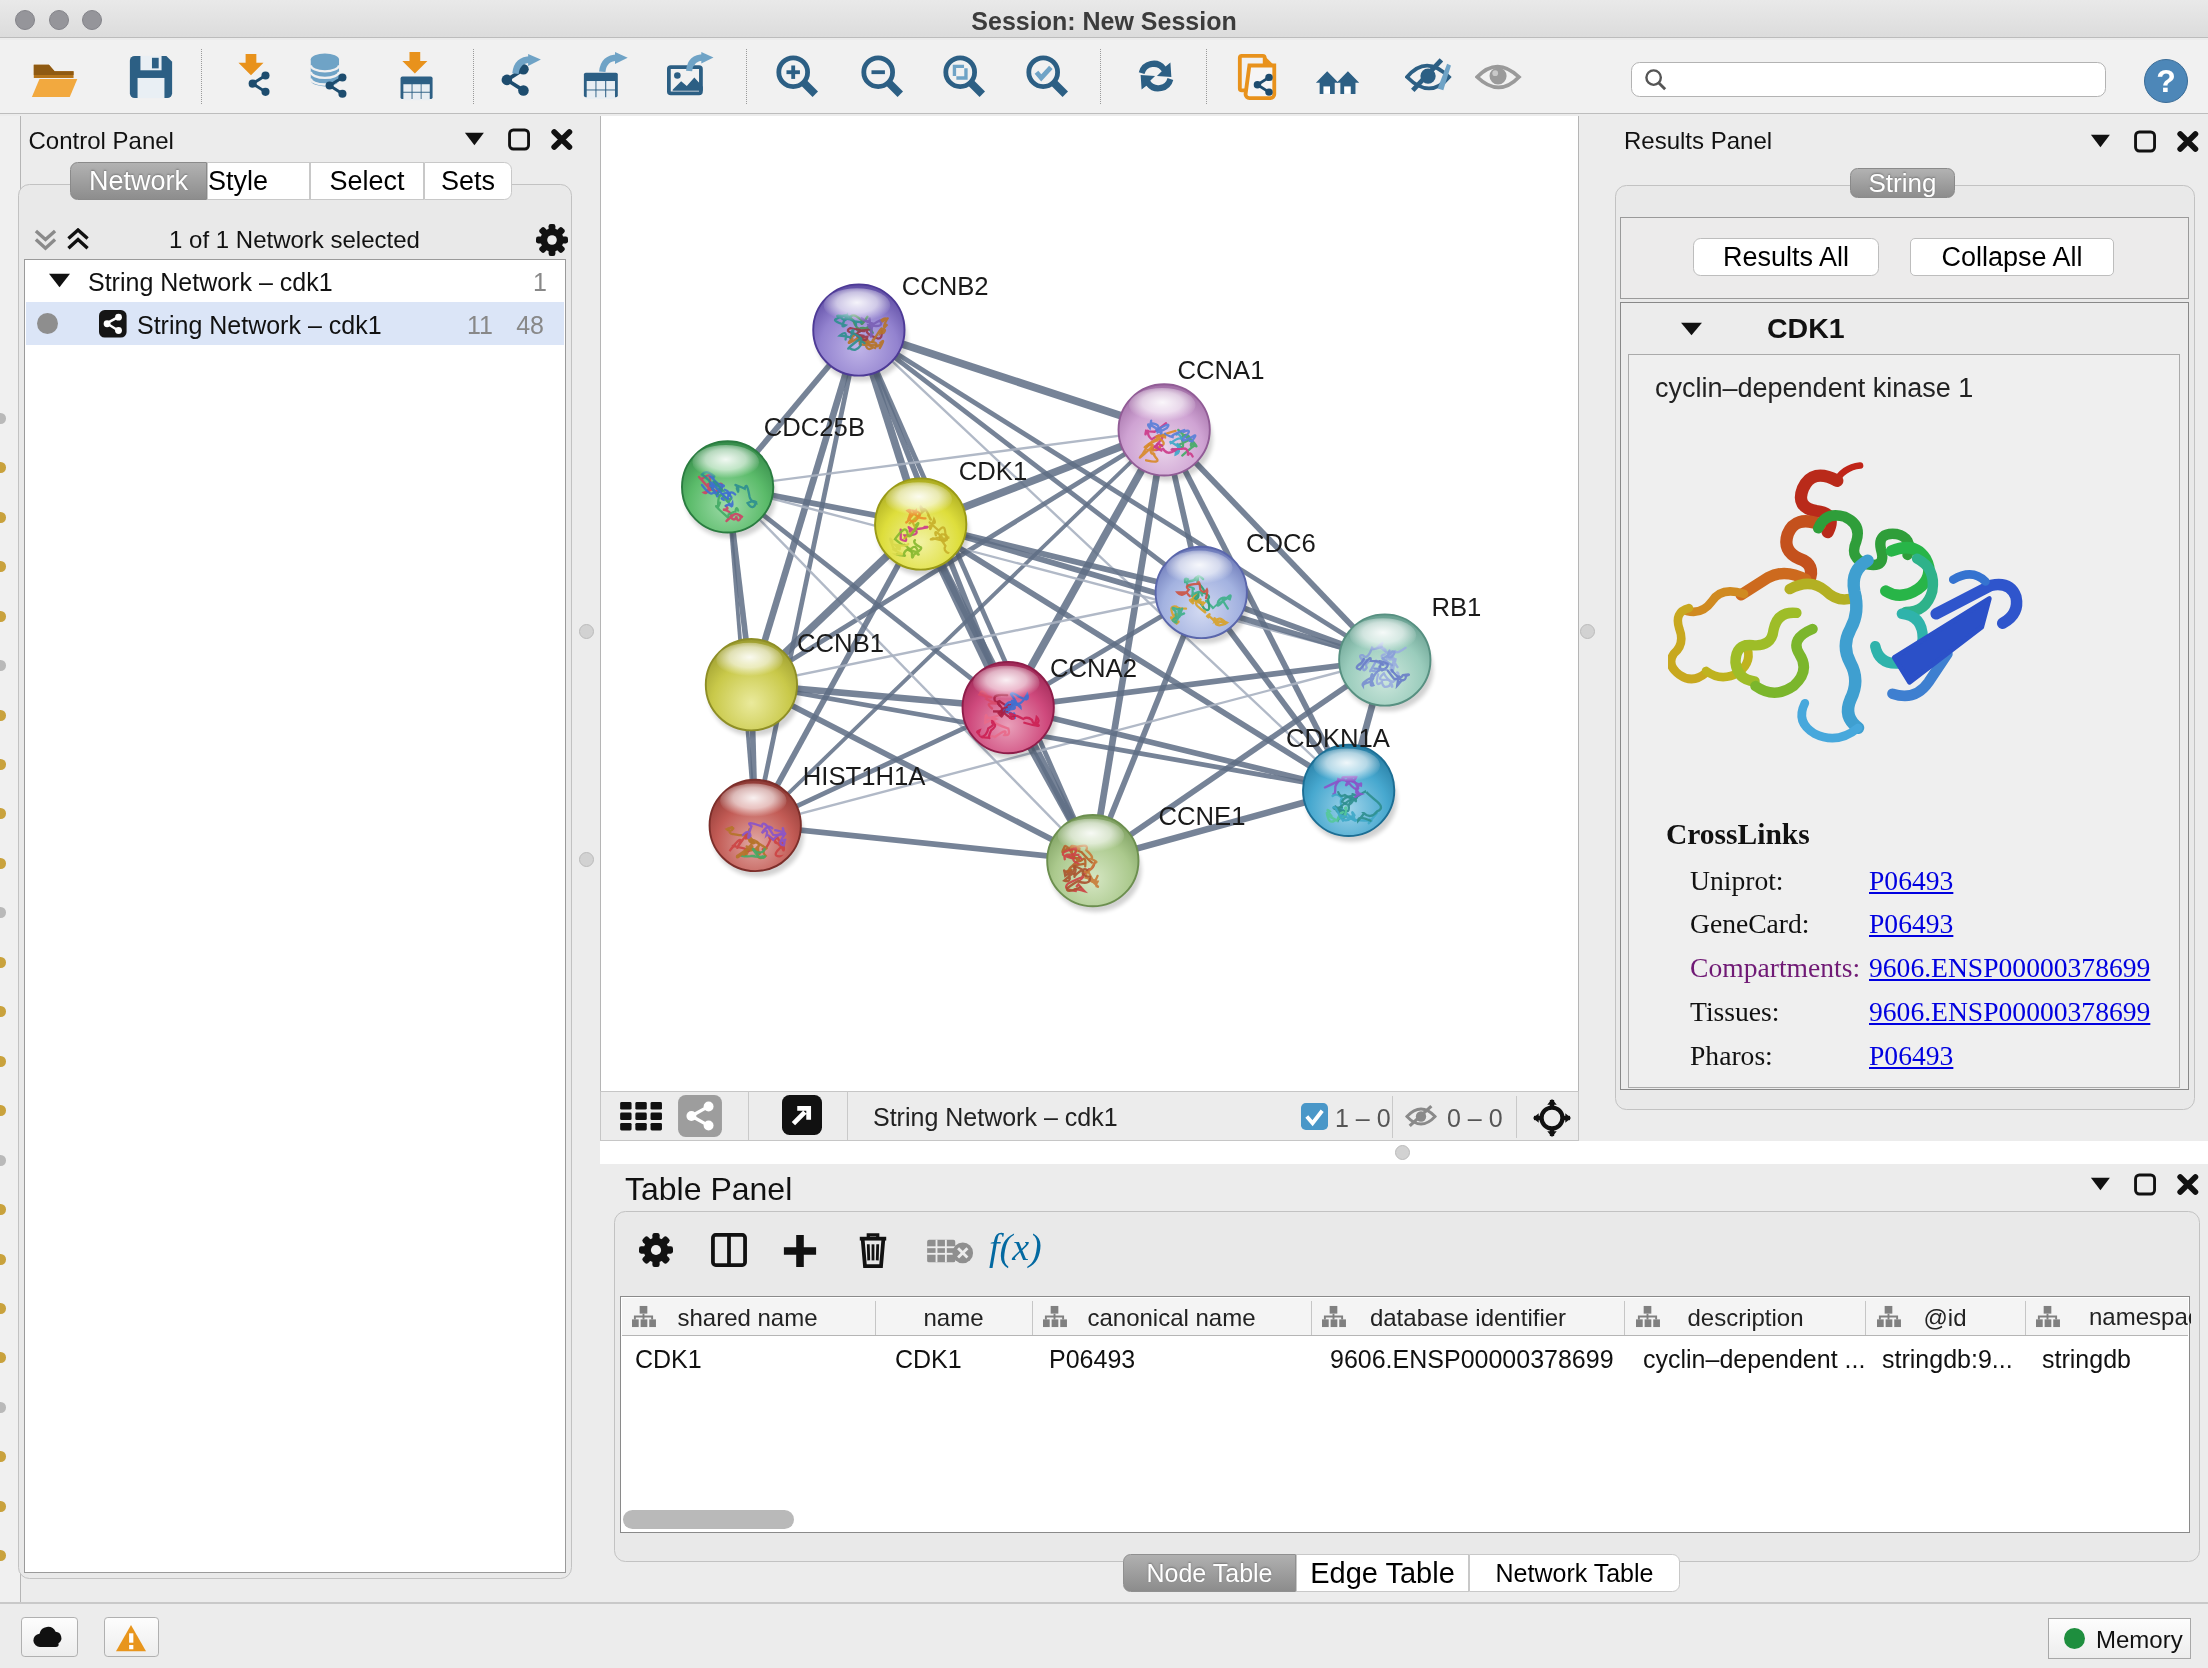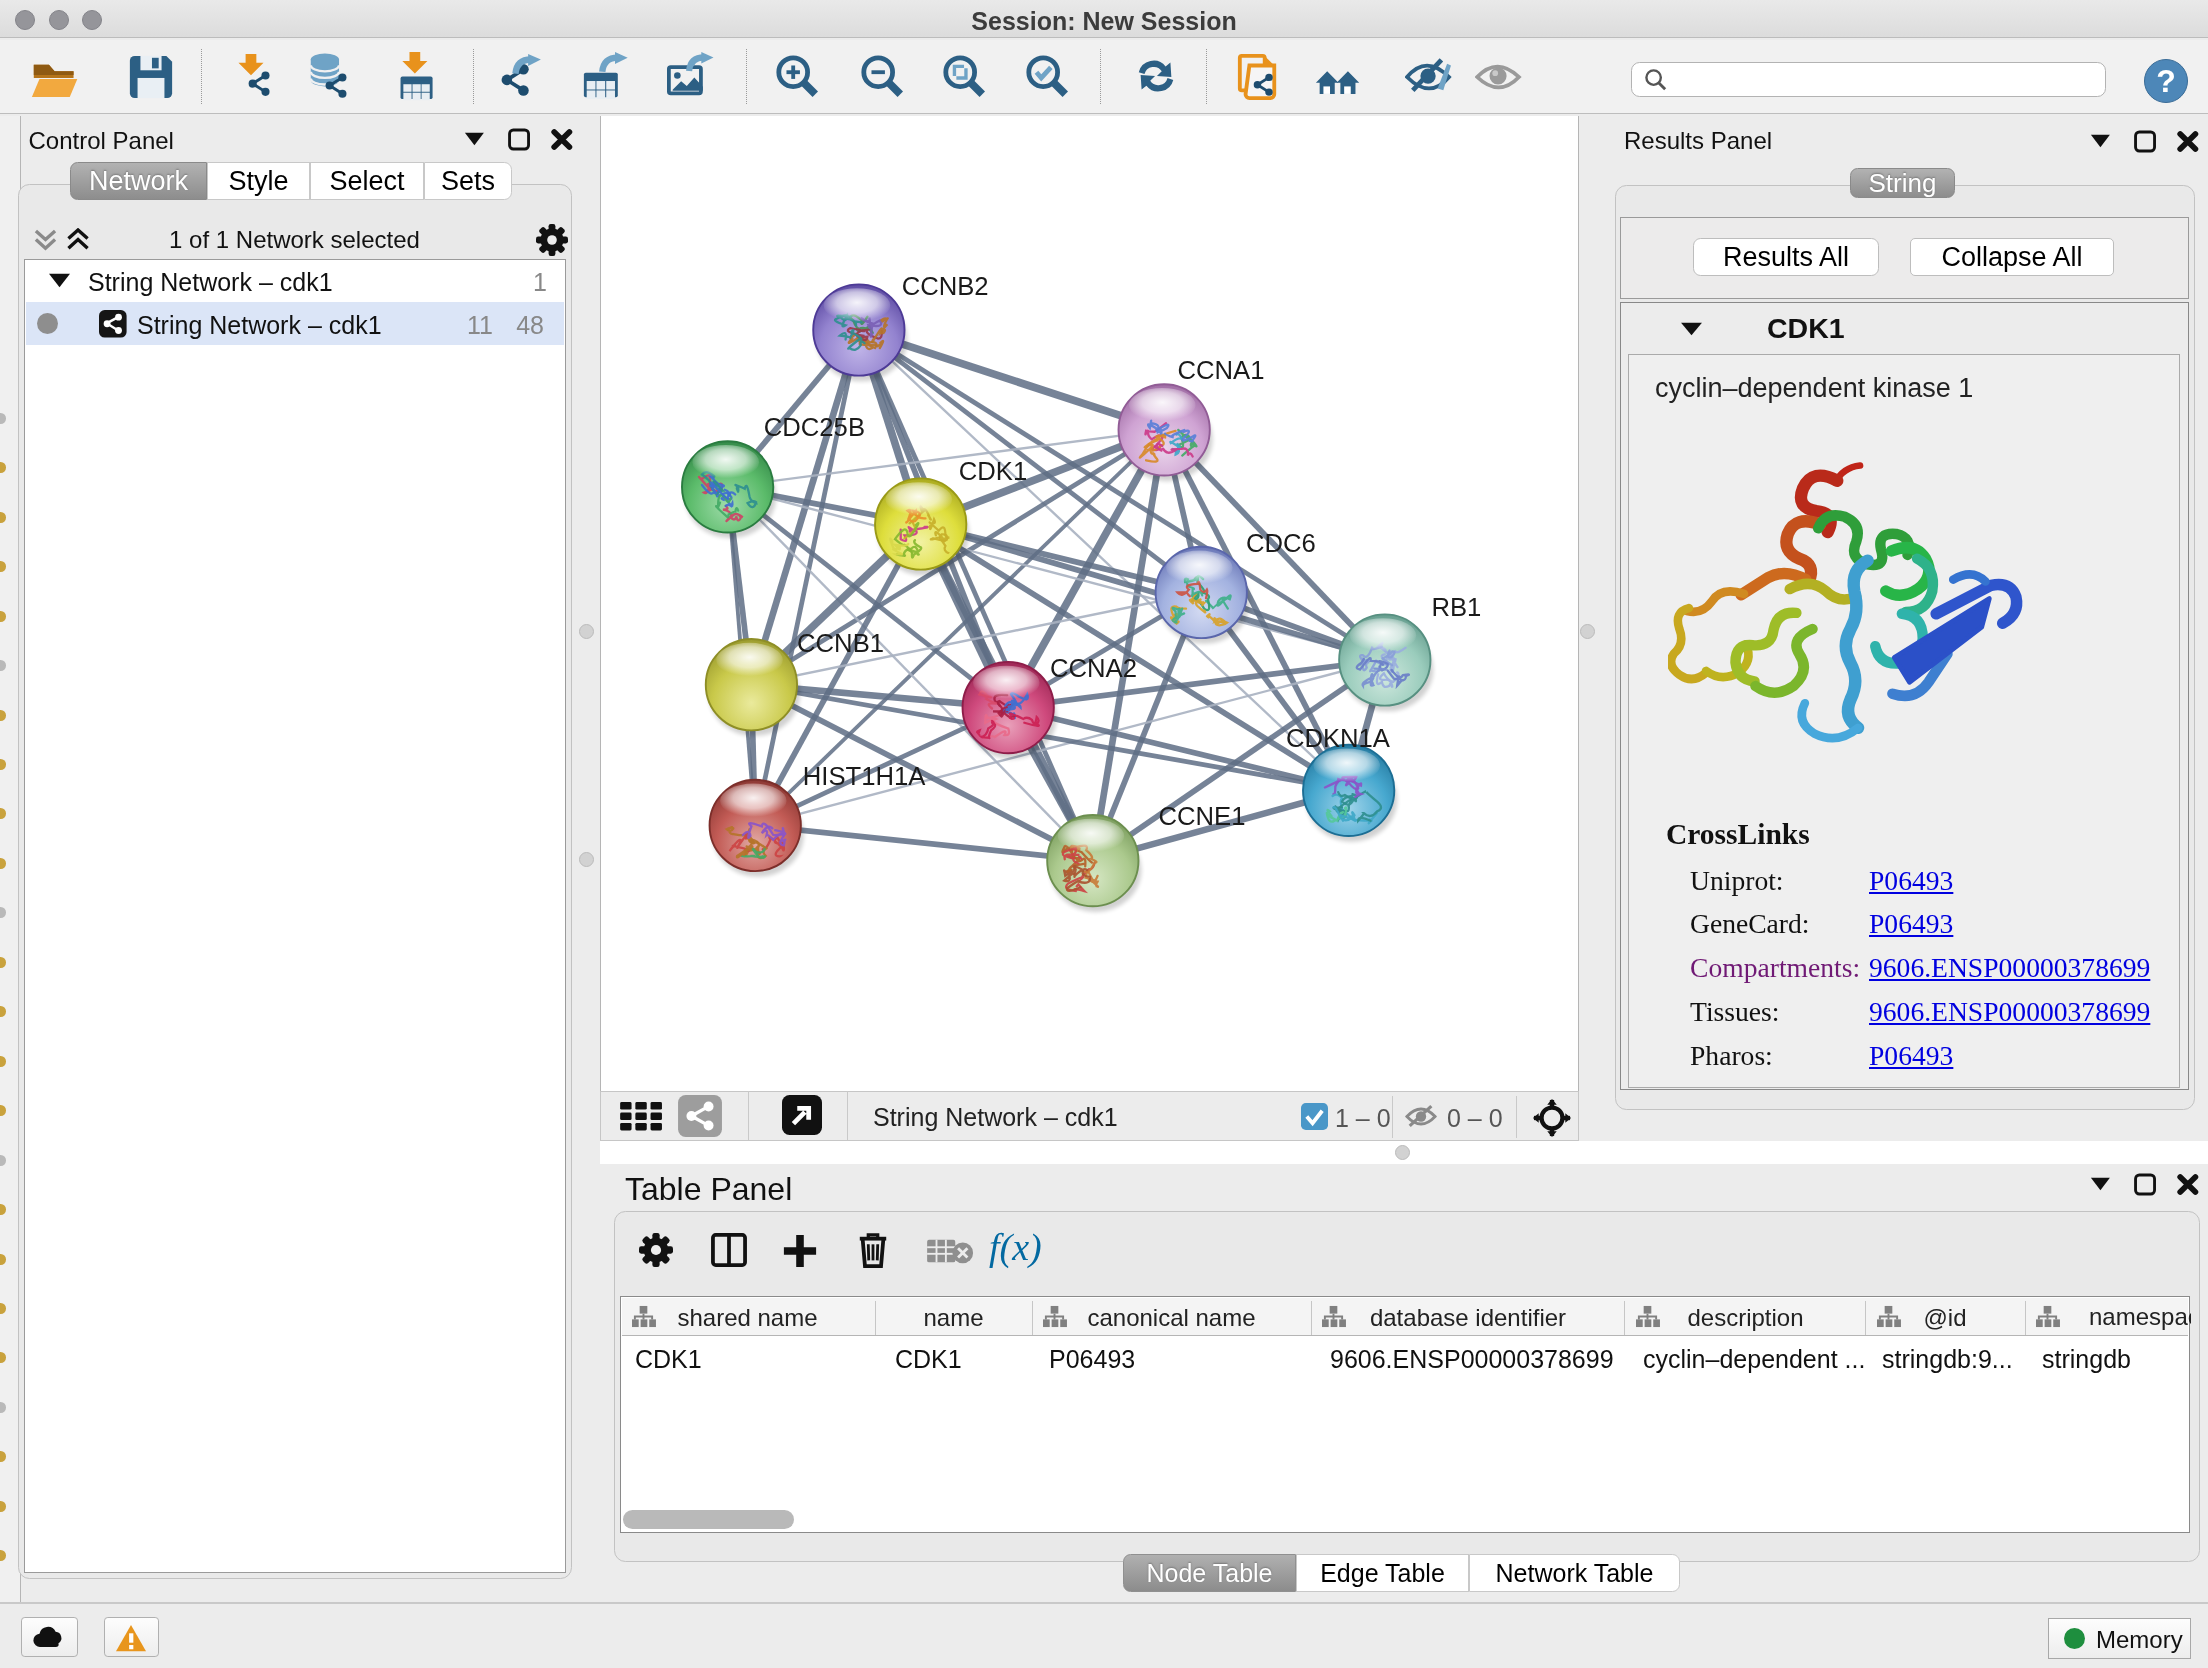--- a/index.html
+++ b/index.html
@@ -178,21 +178,21 @@
 <div class="abs" style="left:-4.8px;top:1501px;width:10.5px;height:10.5px;border-radius:50%;background:#c9a23d"></div>
 <div class="abs" style="left:-4.8px;top:1550px;width:10.5px;height:10.5px;border-radius:50%;background:#c9a23d"></div>
 <div class="abs" style="left:28.5px;top:127px;font-size:24px;color:#111">Control Panel</div>
 <svg style="position:absolute;left:463px;top:127px" width="114" height="25" viewBox="0 0 120 26">
 <path d="M2 6 l20 0 l-10 13 z" fill="#111"></path>
 <rect x="49" y="3" width="20" height="20" rx="4" fill="none" stroke="#111" stroke-width="3"></rect>
 <path d="M96 5 l16 16 M112 5 l-16 16" stroke="#111" stroke-width="6" stroke-linecap="round"></path>
   </svg>
 <div class="abs" style="left:18px;top:184px;width:554px;height:1395px;background:#e9e9e9;border:1.9px solid #c2c2c2;border-radius:11.4px"></div>
 <div class="abs" style="left:70px;top:162px;width:137px;height:38px;background:linear-gradient(#b2b2b2,#8d8d8d);border:1px solid #8a8a8a;border-radius:7.6px 0 0 7.6px;color:#fff;text-align:center;font-size:27px;line-height:36px;text-shadow:0 -1px 1.9px #777">Network</div>
-<div class="abs" style="left:207px;top:162px;width:103px;height:38px;background:#fff;border:1px solid #c8c8c8;font-size:27px;text-align:center;line-height:36px">Style</div>
+<div class="abs" style="left:207px;top:162px;width:103px;height:38px;background:#fff;border:1px solid #c8c8c8;font-size:27px;line-height:36px">Style</div>
 <div class="abs" style="left:310px;top:162px;width:114px;height:38px;background:#fff;border:1px solid #c8c8c8;font-size:27px;text-align:center;line-height:36px">Select</div>
 <div class="abs" style="left:424px;top:162px;width:88px;height:38px;background:#fff;border:1px solid #c8c8c8;border-radius:0 7.6px 7.6px 0;font-size:27px;text-align:center;line-height:36px">Sets</div>
 <svg class="abs" style="left:34px;top:228px" width="67" height="25" viewBox="0 0 70 26">
 <path d="M2 3 l10 9 l10 -9 M2 12 l10 9 l10 -9" stroke="#8a8a8a" stroke-width="3.5" fill="none"></path>
 <path d="M36 11 l10 -9 l10 9 M36 21 l10 -9 l10 9" stroke="#111" stroke-width="3.5" fill="none"></path>
   </svg>
 <div class="abs" style="left:114px;top:226px;width:361px;text-align:center;font-size:24px;color:#111">1 of 1 Network selected</div>
 <svg style="position:absolute;left:536px;top:224px" width="32" height="32" viewBox="-17.0 -17.0 34 34">
 <rect x="-3.626666666666667" y="-17.0" width="7.253333333333334" height="34" rx="2.2666666666666666" transform="rotate(0)" fill="#111"></rect>
     <rect x="-3.626666666666667" y="-17.0" width="7.253333333333334" height="34" rx="2.2666666666666666" transform="rotate(45)" fill="#111"></rect>
@@ -749,21 +749,21 @@
 <div class="abs" style="left:2025px;top:1301px;width:0;height:34px;border-left:1.9px solid #c6c6c6"></div>
 <div class="abs" style="left:635px;top:1345px;font-size:25px;color:#111;white-space:nowrap">CDK1</div>
 <div class="abs" style="left:895px;top:1345px;font-size:25px;color:#111;white-space:nowrap">CDK1</div>
 <div class="abs" style="left:1049px;top:1345px;font-size:25px;color:#111;white-space:nowrap">P06493</div>
 <div class="abs" style="left:1330px;top:1345px;font-size:25px;color:#111;white-space:nowrap">9606.ENSP00000378699</div>
 <div class="abs" style="left:1643px;top:1345px;font-size:25px;color:#111;white-space:nowrap">cyclin–dependent ...</div>
 <div class="abs" style="left:1882px;top:1345px;font-size:25px;color:#111;white-space:nowrap">stringdb:9...</div>
 <div class="abs" style="left:2042px;top:1345px;font-size:25px;color:#111;white-space:nowrap">stringdb</div>
 <div class="abs" style="left:623px;top:1510px;width:171px;height:19px;border-radius:9.5px;background:#b9b9b9"></div>
 <div class="abs" style="left:1123px;top:1554px;width:173px;height:38px;background:linear-gradient(#b0b0b0,#8c8c8c);border:1px solid #909090;border-radius:7.6px 0 0 7.6px;color:#fff;font-size:25px;text-align:center;line-height:36px;text-shadow:0 -1px 1.9px #777">Node Table</div>
-<div class="abs" style="left:1296px;top:1554px;width:173px;height:38px;background:#fff;border:1px solid #c8c8c8;font-size:25px;text-align:center;line-height:36px">Edge Table</div>
+<div class="abs" style="left:1296px;top:1554px;width:173px;height:38px;background:#fff;border:1px solid #c8c8c8;font-size:29px;text-align:center;line-height:36px">Edge Table</div>
 <div class="abs" style="left:1469px;top:1554px;width:211px;height:38px;background:#fff;border:1px solid #c8c8c8;border-radius:0 7.6px 7.6px 0;font-size:25px;text-align:center;line-height:36px">Network Table</div>
 <div class="abs" style="left:0;top:1602px;width:2208px;height:1.9px;background:#c9c9c9"></div>
 <div class="abs" style="left:21px;top:1617px;width:57px;height:40px;background:linear-gradient(#fdfdfd,#ededed);border:1.9px solid #b0b0b0;border-radius:3.8px"></div>
 <svg class="abs" style="left:31px;top:1626px" width="36" height="23" viewBox="0 0 38 24">
     <path d="M10 22 a7 7 0 0 1 -1 -14 a9 9 0 0 1 17 -2 a6.5 6.5 0 0 1 3 12 q1 4 -3 4 z" fill="#111"></path>
   </svg>
 <div class="abs" style="left:104px;top:1617px;width:55px;height:40px;background:linear-gradient(#fdfdfd,#ededed);border:1.9px solid #b0b0b0;border-radius:3.8px"></div>
 <svg class="abs" style="left:114px;top:1623px" width="34" height="30" viewBox="0 0 36 32">
     <path d="M18 2 l16 28 h-32 z" fill="#e8951c"></path>
     <rect x="16" y="11" width="4.5" height="10" fill="#fff"></rect>

